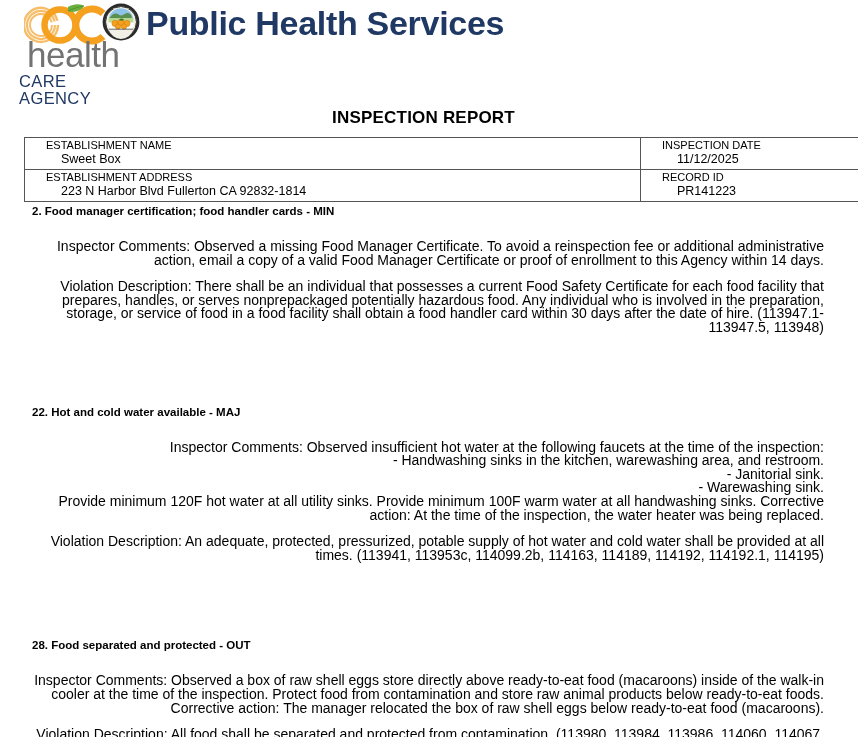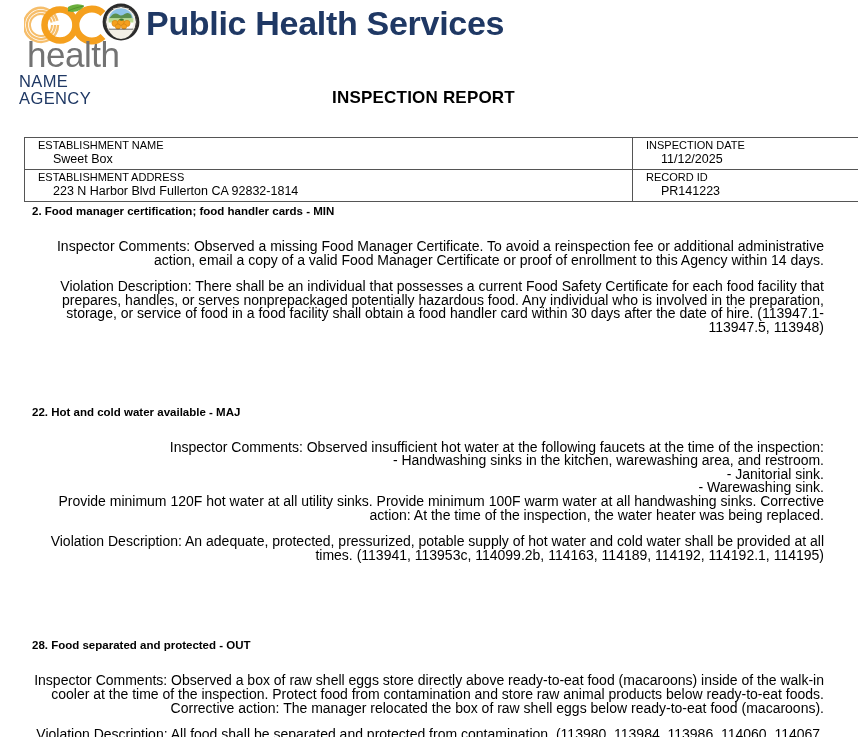--- a/index.html
+++ b/index.html
@@ -82,41 +82,41 @@
     font-weight: bold;
     color: #4472C4;
     letter-spacing: -0.2px;
     line-height: 32px;
   }
 
   
   .report-title {
     position: absolute;
     left: 0;
-    top: 88px;
+    top: 108px;
     width: 847px;
     text-align: center;
     font-size: 17px;
     font-weight: bold;
     color: #000;
     letter-spacing: 0.2px;
   }
 
   
   .info-table {
     position: absolute;
     left: 24px;
     top: 137px;
     width: 798px;
     border-collapse: collapse;
     table-layout: fixed;
   }
   .info-table td {
     border: 1px solid #555;
-    padding: 1px 5px 2px 13px;
+    padding: 1px 5px 2px 21px;
     vertical-align: top;
   }
   .col-left  { width: 589px; }
   .col-right { width: 209px; }
   .cell-label {
     font-size: 11px;
     line-height: 13px;
     color: #000;
     white-space: nowrap;
   }
@@ -208,21 +208,21 @@
         <circle cx="33.4" cy="19" r="0.6"></circle>
           <circle cx="6.8" cy="27" r="0.6"></circle>
         <circle cx="31.2" cy="27" r="0.6"></circle>
           <circle cx="12" cy="32.4" r="0.6"></circle>
         <circle cx="26" cy="32.4" r="0.6"></circle>
           <circle cx="19" cy="33.6" r="0.7"></circle>
       </g>
     </svg>
 
     <div class="logo-health">health</div>
-    <div class="logo-agency">NAME AGENCY</div>
+    <div class="logo-agency">CARE AGENCY</div>
   </div>
 
   <div class="title-main">Public Health Services</div>
 </div>
 
 <div class="report-title">INSPECTION REPORT</div>
 
 <table class="info-table">
   <tbody>
       <tr>

